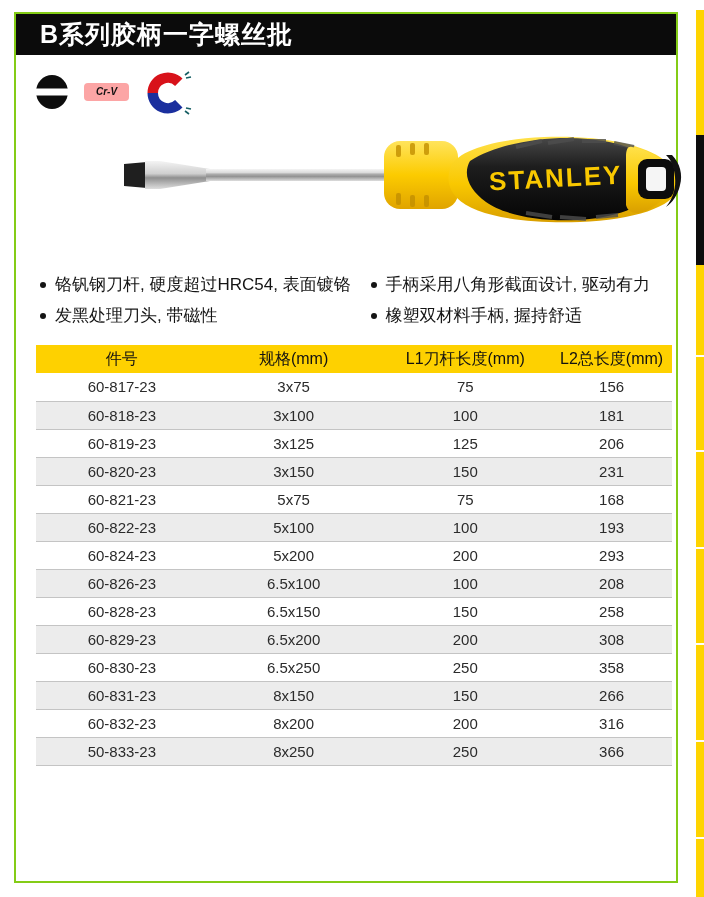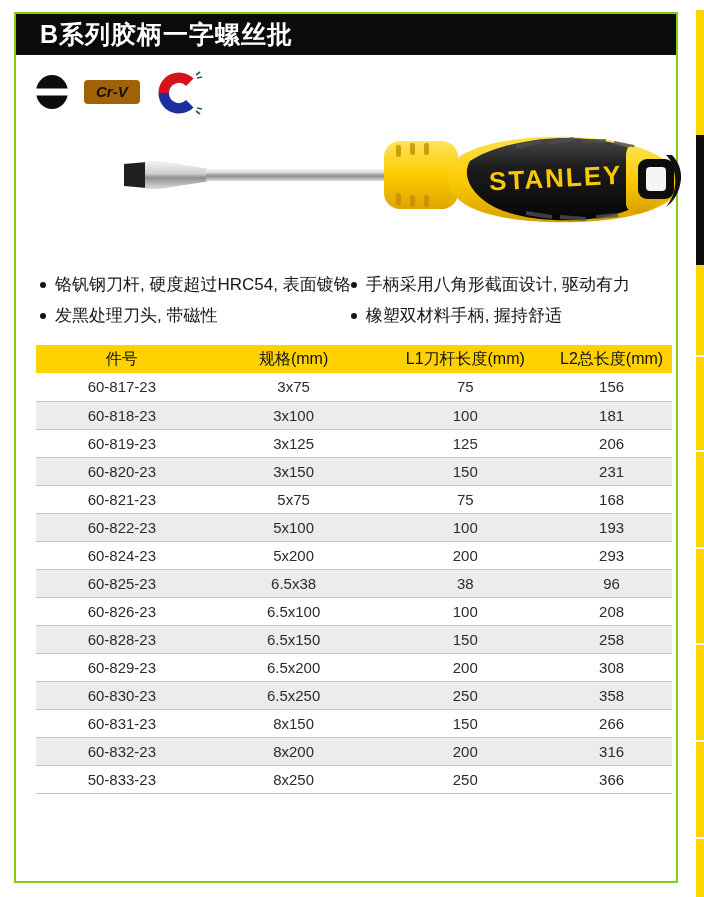--- a/index.html
+++ b/index.html
@@ -17,28 +17,28 @@
   
   .box { position:absolute; left:14px; top:12px; width:664px; height:871px;
     border:2px solid #84cc16; background:#ffffff; }
 
   .title-bar { height:41px; background:#0b0b0b; display:flex; align-items:center;
     padding-left:24px; }
   .title-bar span { color:#ffffff; font-size:25px; font-weight:bold; letter-spacing:1px; }
 
   .badges { display:flex; align-items:center; gap:14px; margin:14px 0 0 18px; height:46px; }
   .slot-icon svg { display:block; }
-  .crv-badge { background:#a16207; color:#111; font-style:italic; font-weight:bold;
-    font-size:15px; padding:3px 12px; border-radius:4px; line-height:1.2; }
+  .crv-badge { background:#fca5a5; color:#111; font-style:italic; font-weight:bold;
+    font-size:10px; padding:3px 12px; border-radius:4px; line-height:1.2; }
   .magnet-icon svg { display:block; }
 
   .product { margin:2px 8px 0 30px; height:142px; }
   .product svg { display:block; }
 
-  .features { display:flex; margin:10px 26px 0 24px; }
+  .features { display:flex; margin:10px 26px 0 24px; justify-content:space-between; }
   .features ul { list-style:none; }
   .features li { font-size:17px; color:#141414; line-height:31px; white-space:nowrap; }
   .features li::before { content:""; display:inline-block; width:6px; height:6px;
     background:#141414; border-radius:50%; margin-right:9px; vertical-align:2px; }
 
   table.spec { border-collapse:collapse; margin:14px 6px 0 20px; width:636px;
     table-layout:fixed; }
   table.spec col.c1 { width:27%; } table.spec col.c2 { width:27%; }
   table.spec col.c3 { width:27%; } table.spec col.c4 { width:19%; }
   table.spec th { background:#fed100; color:#111; font-size:16px; font-weight:normal;
@@ -212,26 +212,20 @@
           <td>100</td>
           <td>193</td>
         </tr>
         <tr>
           <td>60-824-23</td>
           <td>5x200</td>
           <td>200</td>
           <td>293</td>
         </tr>
         <tr>
-          <td>60-825-23</td>
-          <td>6.5x38</td>
-          <td>38</td>
-          <td>96</td>
-        </tr>
-        <tr>
           <td>60-826-23</td>
           <td>6.5x100</td>
           <td>100</td>
           <td>208</td>
         </tr>
         <tr>
           <td>60-828-23</td>
           <td>6.5x150</td>
           <td>150</td>
           <td>258</td>

